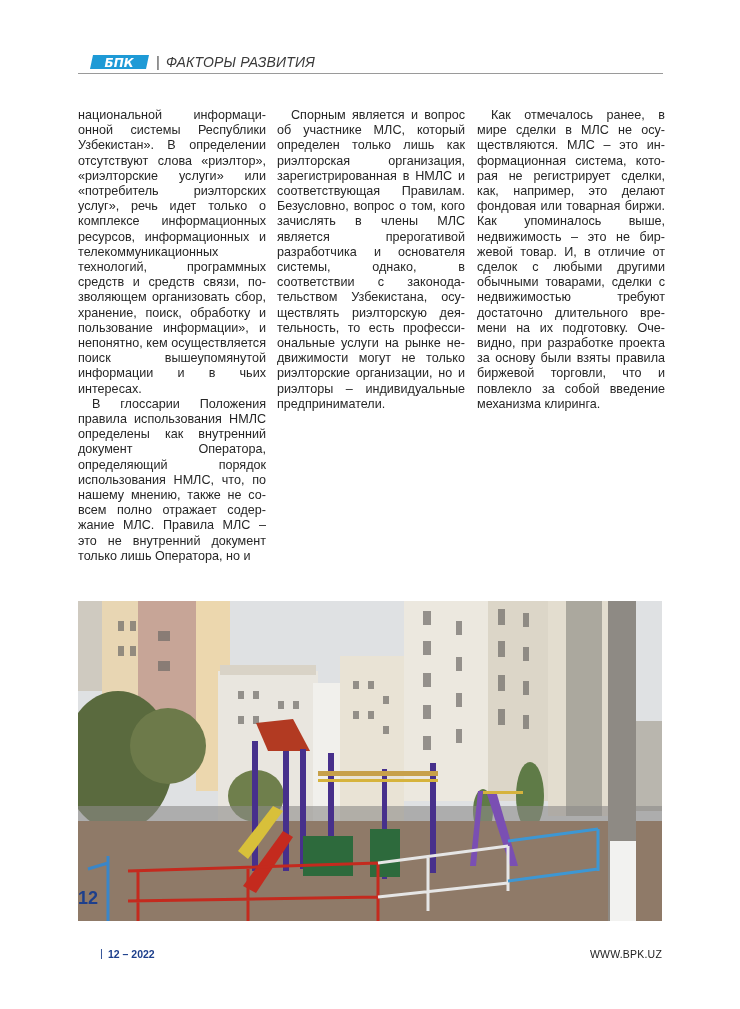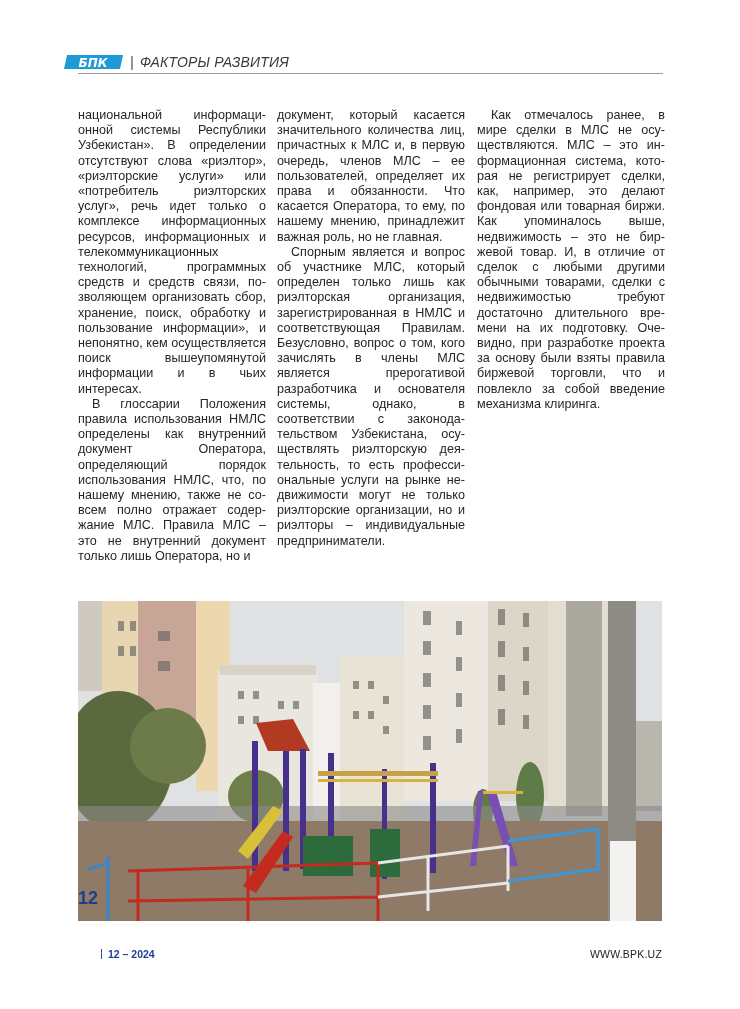--- a/index.html
+++ b/index.html
@@ -1,20 +1,20 @@
 <!DOCTYPE html>
 <html><head>
 <meta charset="utf-8">
 <style>
   html, body { margin: 0; padding: 0; background: #ffffff; }
   body { width: 740px; height: 1009px; position: relative; overflow: hidden;
          font-family: "Liberation Sans", sans-serif; color: #1f1f1f; }
 
   
-  .header { position: absolute; left: 64px; top: 52px; width: 584px; height: 24px; }
+  .header { position: absolute; left: 90px; top: 52px; width: 584px; height: 24px; }
   .logo { position: absolute; left: 0; top: 2px; width: 60px; height: 16px; }
   .header-sep { position: absolute; left: 66px; top: 1px; font-size: 15px; color: #555; }
   .section-title { position: absolute; left: 76px; top: 2px; font-size: 14px; font-style: italic;
                    color: #3a3a3a; letter-spacing: 0.2px; }
   .header-rule { position: absolute; left: 78px; top: 73px; width: 585px; height: 1px; background: #9a9a9a; }
 
   
   .col { position: absolute; top: 108px; width: 188px; font-size: 12.6px; line-height: 15.2px;
          text-align: justify; hyphens: manual; color: #262626; }
   .col p { margin: 0; }
@@ -45,21 +45,20 @@
   <span class="header-sep">|</span>
   <span class="section-title">ФАКТОРЫ РАЗВИТИЯ</span>
 </div>
 <div class="header-rule"></div>
 
 <div class="col col1">
   <p>национальной информаци­онной системы Республики Узбекистан». В определении отсутствуют слова «риэлтор», «риэлторские услуги» или «потребитель риэлторских услуг», речь идет только о комплексе информационных ресурсов, информационных и телекоммуникационных технологий, программных средств и средств связи, по­зволяющем организовать сбор, хранение, поиск, обра­ботку и пользование инфор­мации», и непонятно, кем осуществляется поиск выше­упомянутой информации и в чьих интересах.</p>
   <p class="indent">В глоссарии Положения правила использования НМЛС определены как вну­тренний документ Операто­ра, определяющий порядок использования НМЛС, что, по нашему мнению, также не со­всем полно отражает содер­жание МЛС. Правила МЛС – это не внутренний документ только лишь Оператора, но и</p>
 </div>
 <div class="col col2">
-  <p>документ, который касается значительного количества лиц, причастных к МЛС и, в первую очередь, членов МЛС – ее пользователей, опреде­ляет их права и обязанности. Что касается Оператора, то ему, по нашему мнению, при­надлежит важная роль, но не главная.</p>
   <p class="indent">Спорным является и во­прос об участнике МЛС, кото­рый определен только лишь как риэлторская организа­ция, зарегистрированная в НМЛС и соответствующая Правилам. Безусловно, во­прос о том, кого зачислять в члены МЛС является преро­гативой разработчика и ос­нователя системы, однако, в соответствии с законода­тельством Узбекистана, осу­ществлять риэлторскую дея­тельность, то есть професси­ональные услуги на рынке не­движимости могут не только риэлторские организации, но и риэлторы – индивидуаль­ные предприниматели.</p>
 </div>
 <div class="col col3">
   <p class="indent">Как отмечалось ранее, в мире сделки в МЛС не осу­ществляются. МЛС – это ин­формационная система, кото­рая не регистрирует сделки, как, например, это делают фондовая или товарная бир­жи. Как упоминалось выше, недвижимость – это не бир­жевой товар. И, в отличие от сделок с любыми другими обычными товарами, сделки с недвижимостью требуют достаточно длительного вре­мени на их подготовку. Оче­видно, при разработке про­екта за основу были взяты правила биржевой торговли, что и повлекло за собой вве­дение механизма клиринга.</p>
 </div>
 
 <div class="photo" title="Playground with colorful climbing frame and fence in a residential courtyard surrounded by multi-storey apartment buildings">
   <svg width="584" height="320" viewBox="0 0 584 320">
 
     <rect x="0" y="0" width="584" height="320" fill="#dfe1e3"></rect>
@@ -153,14 +152,14 @@
       <path d="M430,240 L520,228 M430,280 L520,268 M520,228 L520,270" stroke="#3d97d4"></path>
     </g>
 
     <rect x="530" y="0" width="28" height="320" fill="#8e8a84"></rect>
     <rect x="532" y="240" width="26" height="80" fill="#f2f2f0"></rect>
   </svg>
 </div>
 
 <span class="page-num">12</span>
 <span class="footer-sep">|</span>
-<span class="issue">12 – 2024</span>
+<span class="issue">12 – 2022</span>
 <span class="site">WWW.BPK.UZ</span>
 
 </body></html>

